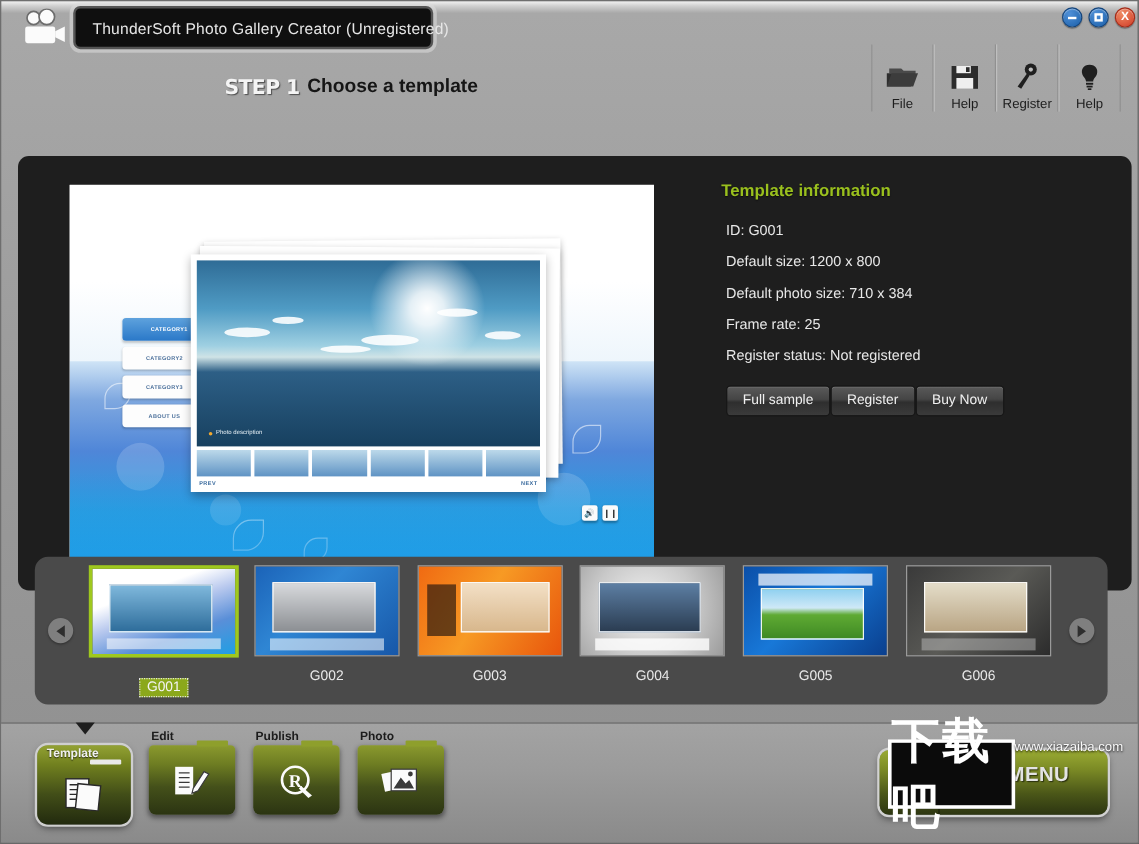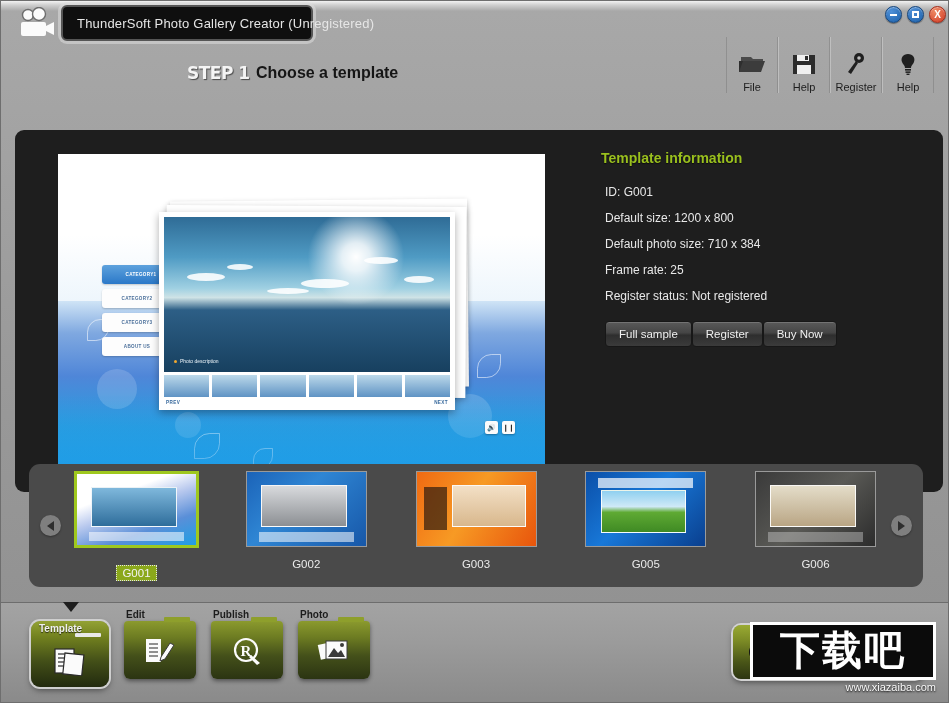--- a/index.html
+++ b/index.html
@@ -15,21 +15,21 @@
   #app {
     position: absolute; inset: 0;
     background: linear-gradient(180deg,#f2f2f2 0%,#cfcfcf 4px,#a8a8a8 10px,#9a9a9a 50%,#8f8f8f 100%);
     border: 1px solid #6e6e6e;
   }
 
   
   #titlebar { position: absolute; left:0; top:0; width:100%; height:30px; }
   #cam-icon { position:absolute; left:14px; top:6px; width:44px; height:34px; }
   #title-plate {
-    position:absolute; left:60px; top:4px; width:252px; height:36px;
+    position:absolute; left:60px; top:4px; width:300px; height:36px;
     background:#0f0f0f; border:2px solid #555; border-radius:6px;
     box-shadow: 0 0 0 3px rgba(220,220,220,0.55);
     display:flex; align-items:center; padding-left:14px;
   }
   #title-text { color:#e6e6e6; font-size:13px; letter-spacing:.2px; white-space:nowrap; }
 
   .wbtn { position:absolute; top:5px; width:17px; height:17px; border-radius:50%;
           display:flex; align-items:center; justify-content:center;
           font-size:10px; font-weight:bold; color:#fff; cursor:pointer;
           box-shadow: inset 0 1px 1px rgba(255,255,255,.45), 0 1px 1px rgba(0,0,0,.4);}
@@ -207,21 +207,21 @@
   }
   #mm-arrow { width:50px; display:flex; align-items:center; justify-content:center;
               border-right:1px solid rgba(0,0,0,.45); height:100%; }
   #mm-text { padding-left:12px; line-height:1.05; }
   #mm-title { font-size:17px; font-weight:bold; color:#e3e3e3;
               text-shadow:1px 1px 1px rgba(0,0,0,.6); letter-spacing:.3px; }
   #mm-sub { font-size:12px; font-weight:bold; color:#b8cc2e; }
 
   
   #watermark { position:absolute; right:12px; bottom:4px; width:196px; height:82px;
-               display:flex; flex-direction:column; align-items:flex-end; justify-content:center; }
+               display:flex; align-items:flex-start; justify-content:center; }
   #wm-box { width:186px; height:58px; background:#0b0b0b; border:3px solid #fff;
             display:flex; align-items:center; justify-content:center;
             font-family:"DejaVu Sans", sans-serif; font-size:40px; font-weight:bold;
             color:#fff; letter-spacing:2px; }
   #wm-url { margin-top:1px; font-size:11px; color:#fafafa;
             text-shadow:0 1px 2px #000; }
 </style>
 </head>
 <body>
 
@@ -402,20 +402,27 @@
           <div class="t-strip"></div>
         </div>
         <div class="thumb-lbl">G002</div>
       </div>
       <div class="thumb-cell">
         <div class="thumb-box t3">
           <div class="t-inner" style="left:30%;width:62%;background:linear-gradient(180deg,#f3e0c6,#d8b78c);"></div>
           <div class="t-strip" style="left:6%;width:20%;height:58%;bottom:22%;background:rgba(30,20,15,.65);"></div>
         </div>
         <div class="thumb-lbl">G003</div>
+      </div>
+      <div class="thumb-cell">
+        <div class="thumb-box t4">
+          <div class="t-inner" style="background:linear-gradient(180deg,#5d7fa4,#2b3d52);"></div>
+          <div class="t-strip" style="background:rgba(255,255,255,.8);"></div>
+        </div>
+        <div class="thumb-lbl">G004</div>
       </div>
       <div class="thumb-cell">
         <div class="thumb-box t5">
           <div class="t-inner" style="top:24%;height:58%;background:linear-gradient(180deg,#8fd0f0 0%,#cfe9f7 38%,#5faa33 52%,#3f8a24 100%);"></div>
           <div class="t-strip" style="bottom:auto;top:8%;height:14%;background:rgba(255,255,255,.7);"></div>
         </div>
         <div class="thumb-lbl">G005</div>
       </div>
       <div class="thumb-cell">
         <div class="thumb-box t6">

